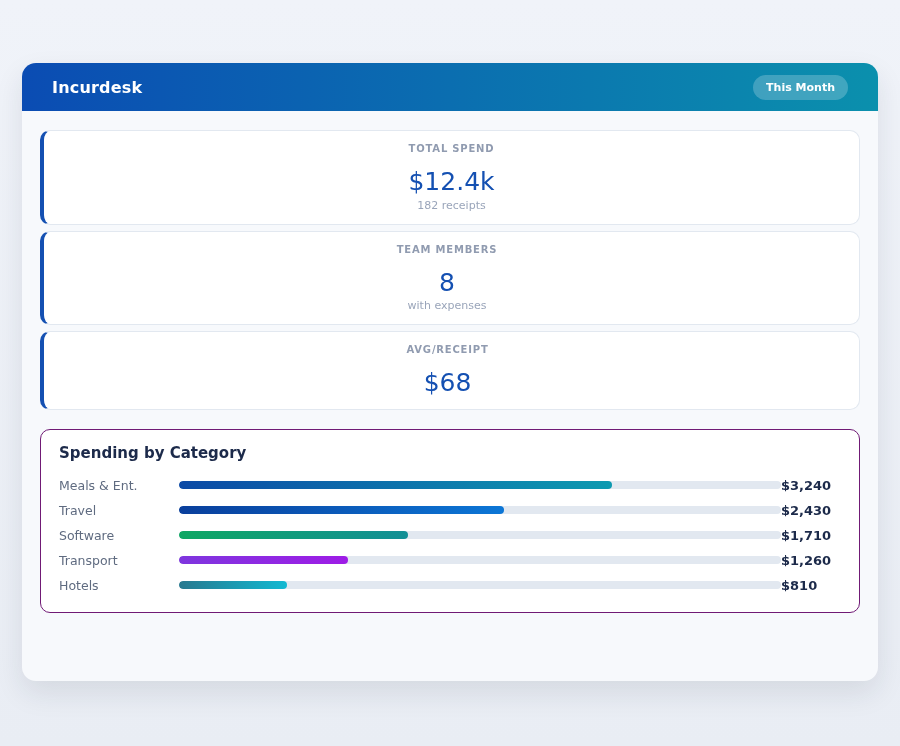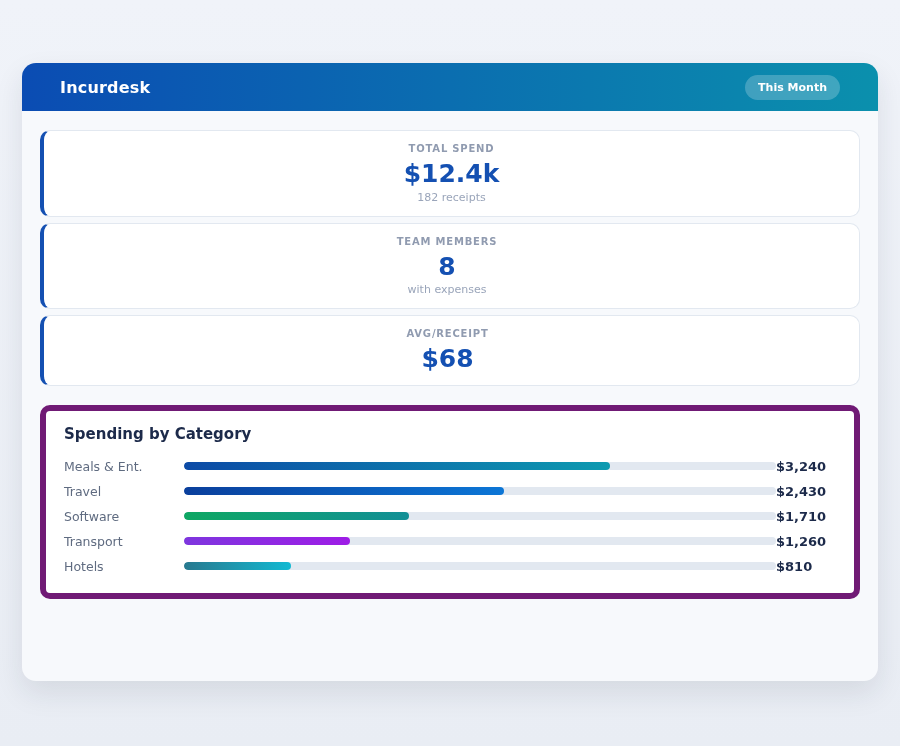--- a/index.html
+++ b/index.html
@@ -16,21 +16,21 @@
     border-radius: 14px;
     background: #f7f9fc;
     box-shadow: 0 12px 28px rgba(30,41,59,.10);
     overflow: hidden;
   }
   .app-header {
     height: 48px;
     display: flex;
     align-items: center;
     justify-content: space-between;
-    padding: 0 38px;
+    padding: 0 30px;
     background: linear-gradient(90deg, #0b4cb3 0%, #0b90ad 100%);
   }
   .app-title {
     color: #ffffff;
     font-size: 16px;
     font-weight: bold;
     letter-spacing: .2px;
   }
   .period-badge {
     background: rgba(255,255,255,.22);
@@ -55,32 +55,32 @@
   }
   .stat-label {
     font-size: 10px;
     font-weight: bold;
     color: #909bb0;
     letter-spacing: .8px;
     text-transform: uppercase;
   }
   .stat-value {
     font-size: 25px;
-    font-weight: bold;
-    margin-top: 6px;
+    font-weight: normal;
+    margin-top: 14px;
     line-height: 1.1;
   }
   .stat-sub {
     font-size: 11px;
     color: #9aa5ba;
     margin-top: 3px;
   }
   .chart-card {
     background: #ffffff;
-    border: 6px solid #701a75;
+    border: 1px solid #701a75;
     border-radius: 10px;
     margin-top: 19px;
     padding: 14px 18px 14px;
   }
   .chart-title {
     font-size: 15px;
     font-weight: bold;
     color: #1c2a4a;
     margin-bottom: 11px;
   }

